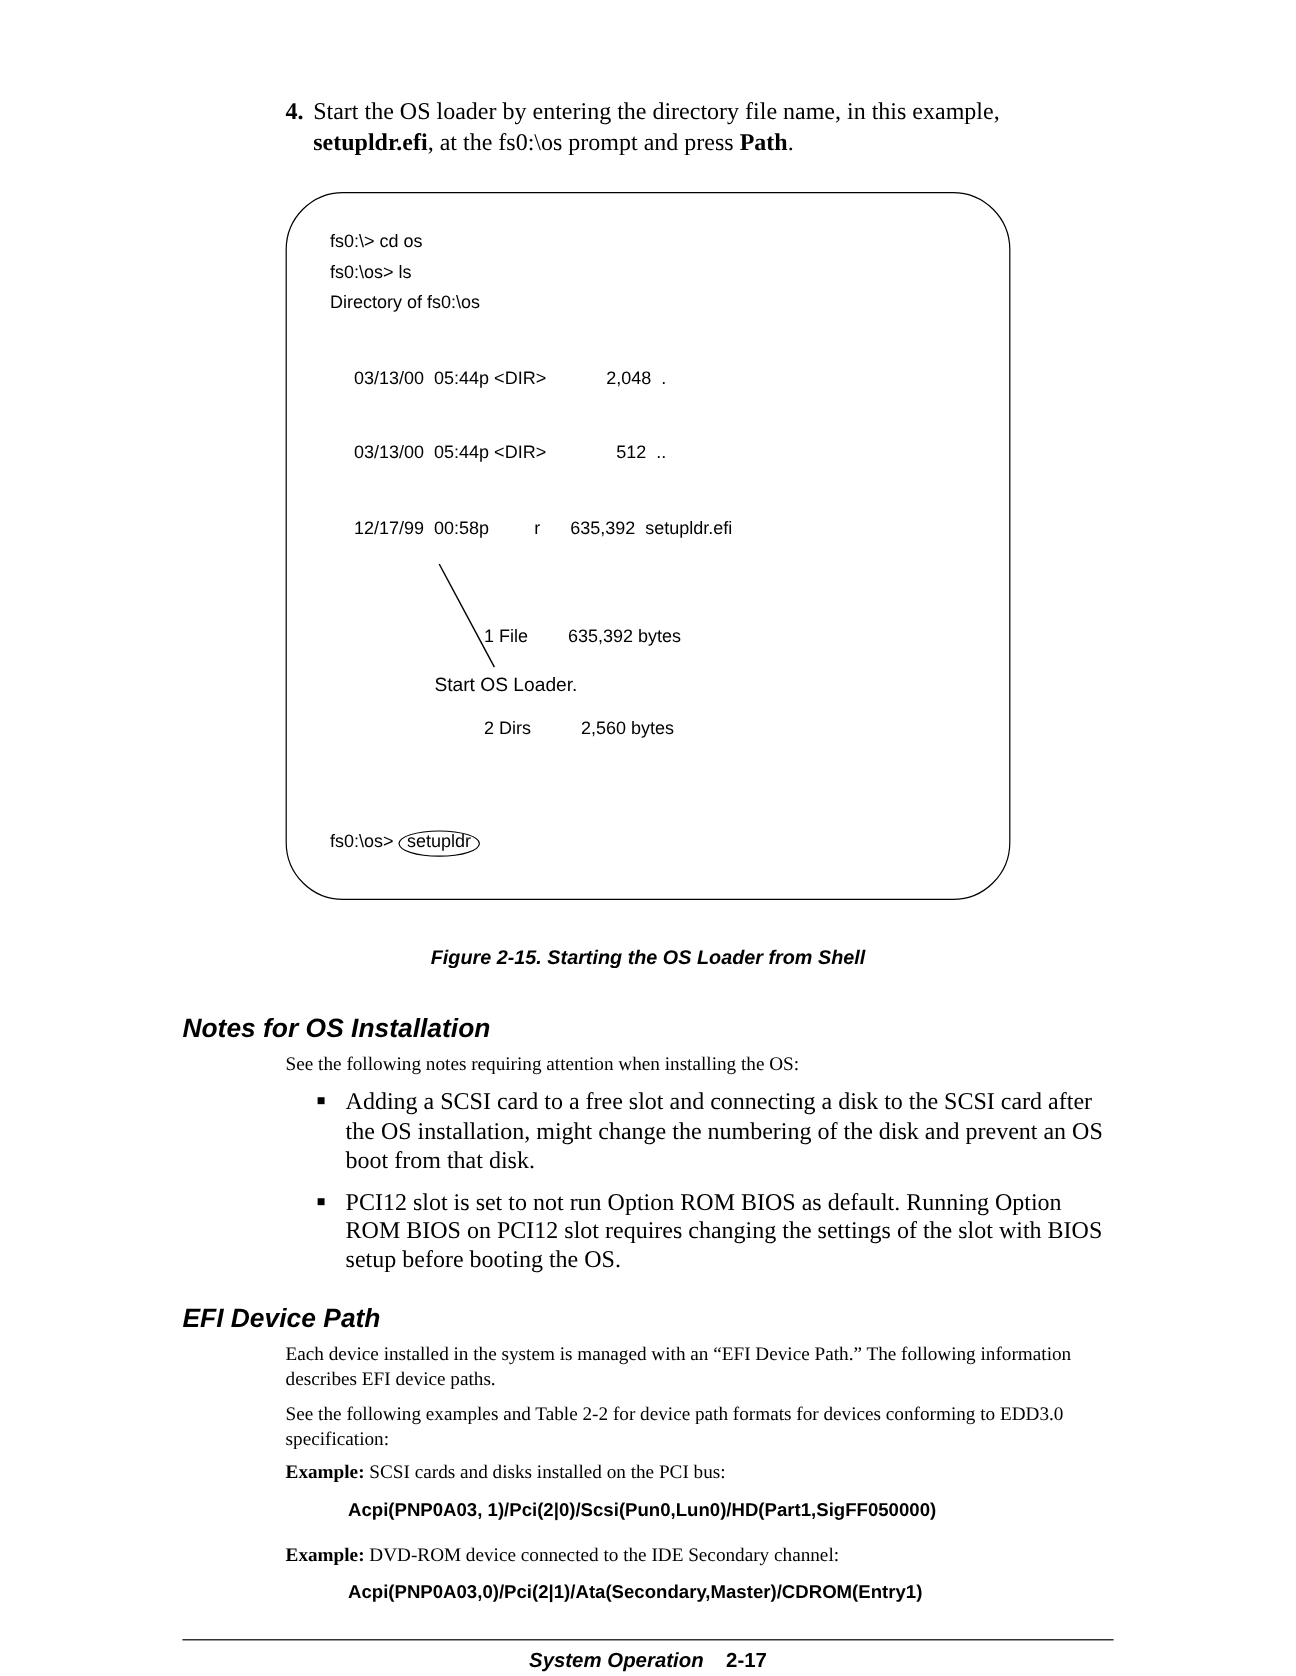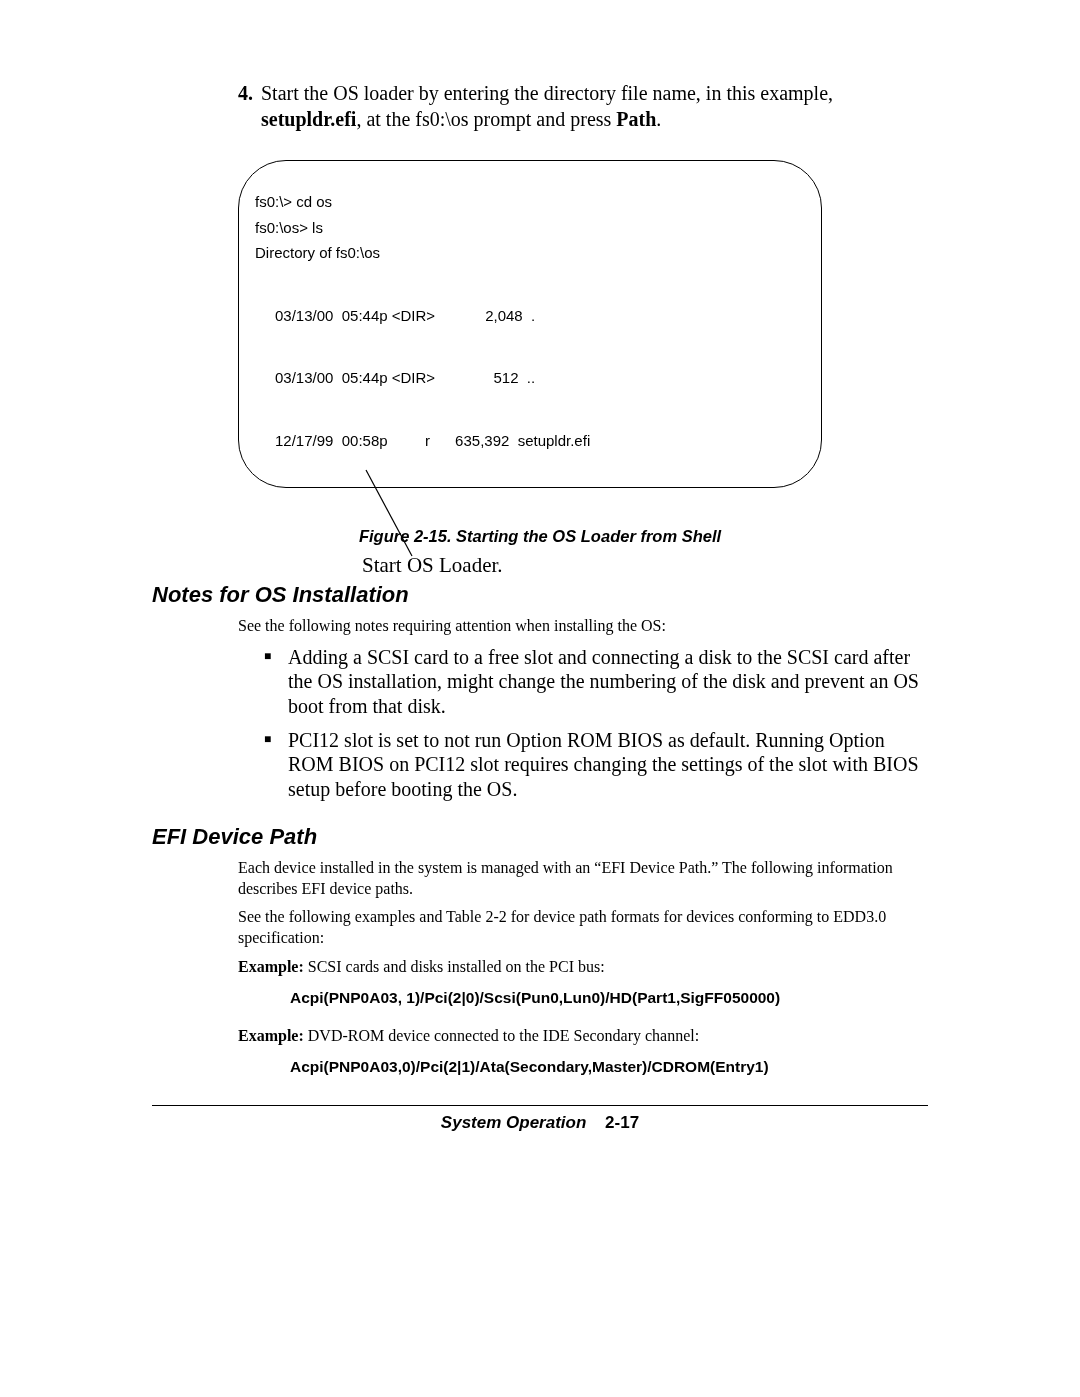--- a/index.html
+++ b/index.html
@@ -27,21 +27,21 @@
   .step-text {
     margin-left: 8px;
     font-size: 20px;
   }
   .terminal-box {
     position: relative;
     border: 1.5px solid #000;
     border-radius: 48px;
     width: 538px;
     margin-left: 86px;
-    padding: 28px 28px 34px 16px;
+    padding: 28px 28px 34px 36px;
     font-family: Arial, Helvetica, sans-serif;
     font-size: 15px;
     line-height: 1.7;
   }
   .terminal-box .mono-line {
     white-space: pre;
   }
   .mono-indent {
     white-space: pre;
     margin-left: 20px;
@@ -144,26 +144,33 @@
 </div>
 
 <div class="terminal-wrap">
   <div class="terminal-box">
     <div class="mono-line">fs0:\&gt; cd os</div>
     <div class="mono-line">fs0:\os&gt; ls</div>
     <div class="mono-line">Directory of fs0:\os</div>
     <div class="mono-indent">03/13/00  05:44p &lt;DIR&gt;            2,048  .</div>
     <div class="mono-indent">03/13/00  05:44p &lt;DIR&gt;              512  ..</div>
     <div class="mono-indent">12/17/99  00:58p         r      635,392  setupldr.efi</div>
+    <div class="summary-block">
+      <div>  1 File        635,392 bytes</div>
+      <div>  2 Dirs          2,560 bytes</div>
+    </div>
+    <div class="cmd-row">
+      <span>fs0:\os&gt;</span><span> </span><span class="oval-word">setupldr</span>
+    </div>
   </div>
 
   <svg style="position:absolute; left:204px; top:302px; overflow:visible;" width="160" height="110">
     <line x1="10" y1="8" x2="56" y2="94" stroke="#000" stroke-width="1.2"></line>
   </svg>
-  <div style="position:absolute; left:210px; top:392px; font-family:Liberation Serif, serif; font-size:21px;">Start OS Loader.</div>
+  <div style="position:absolute; left:210px; top:402px; font-family:Liberation Sans, sans-serif; font-size:16px;">Start OS Loader.</div>
 </div>
 
 <div class="figure-caption">Figure 2-15.  Starting the OS Loader from Shell</div>
 
 <div class="section-heading">Notes for OS Installation</div>
 <div class="body-text">See the following notes requiring attention when installing the OS:</div>
 <ul class="bullet-list">
   <li>Adding a SCSI card to a free slot and connecting a disk to the SCSI card after the OS installation, might change the numbering of the disk and prevent an OS boot from that disk.</li>
   <li>PCI12 slot is set to not run Option ROM BIOS as default. Running Option ROM BIOS on PCI12 slot requires changing the settings of the slot with BIOS setup before booting the OS.</li>
 </ul>

